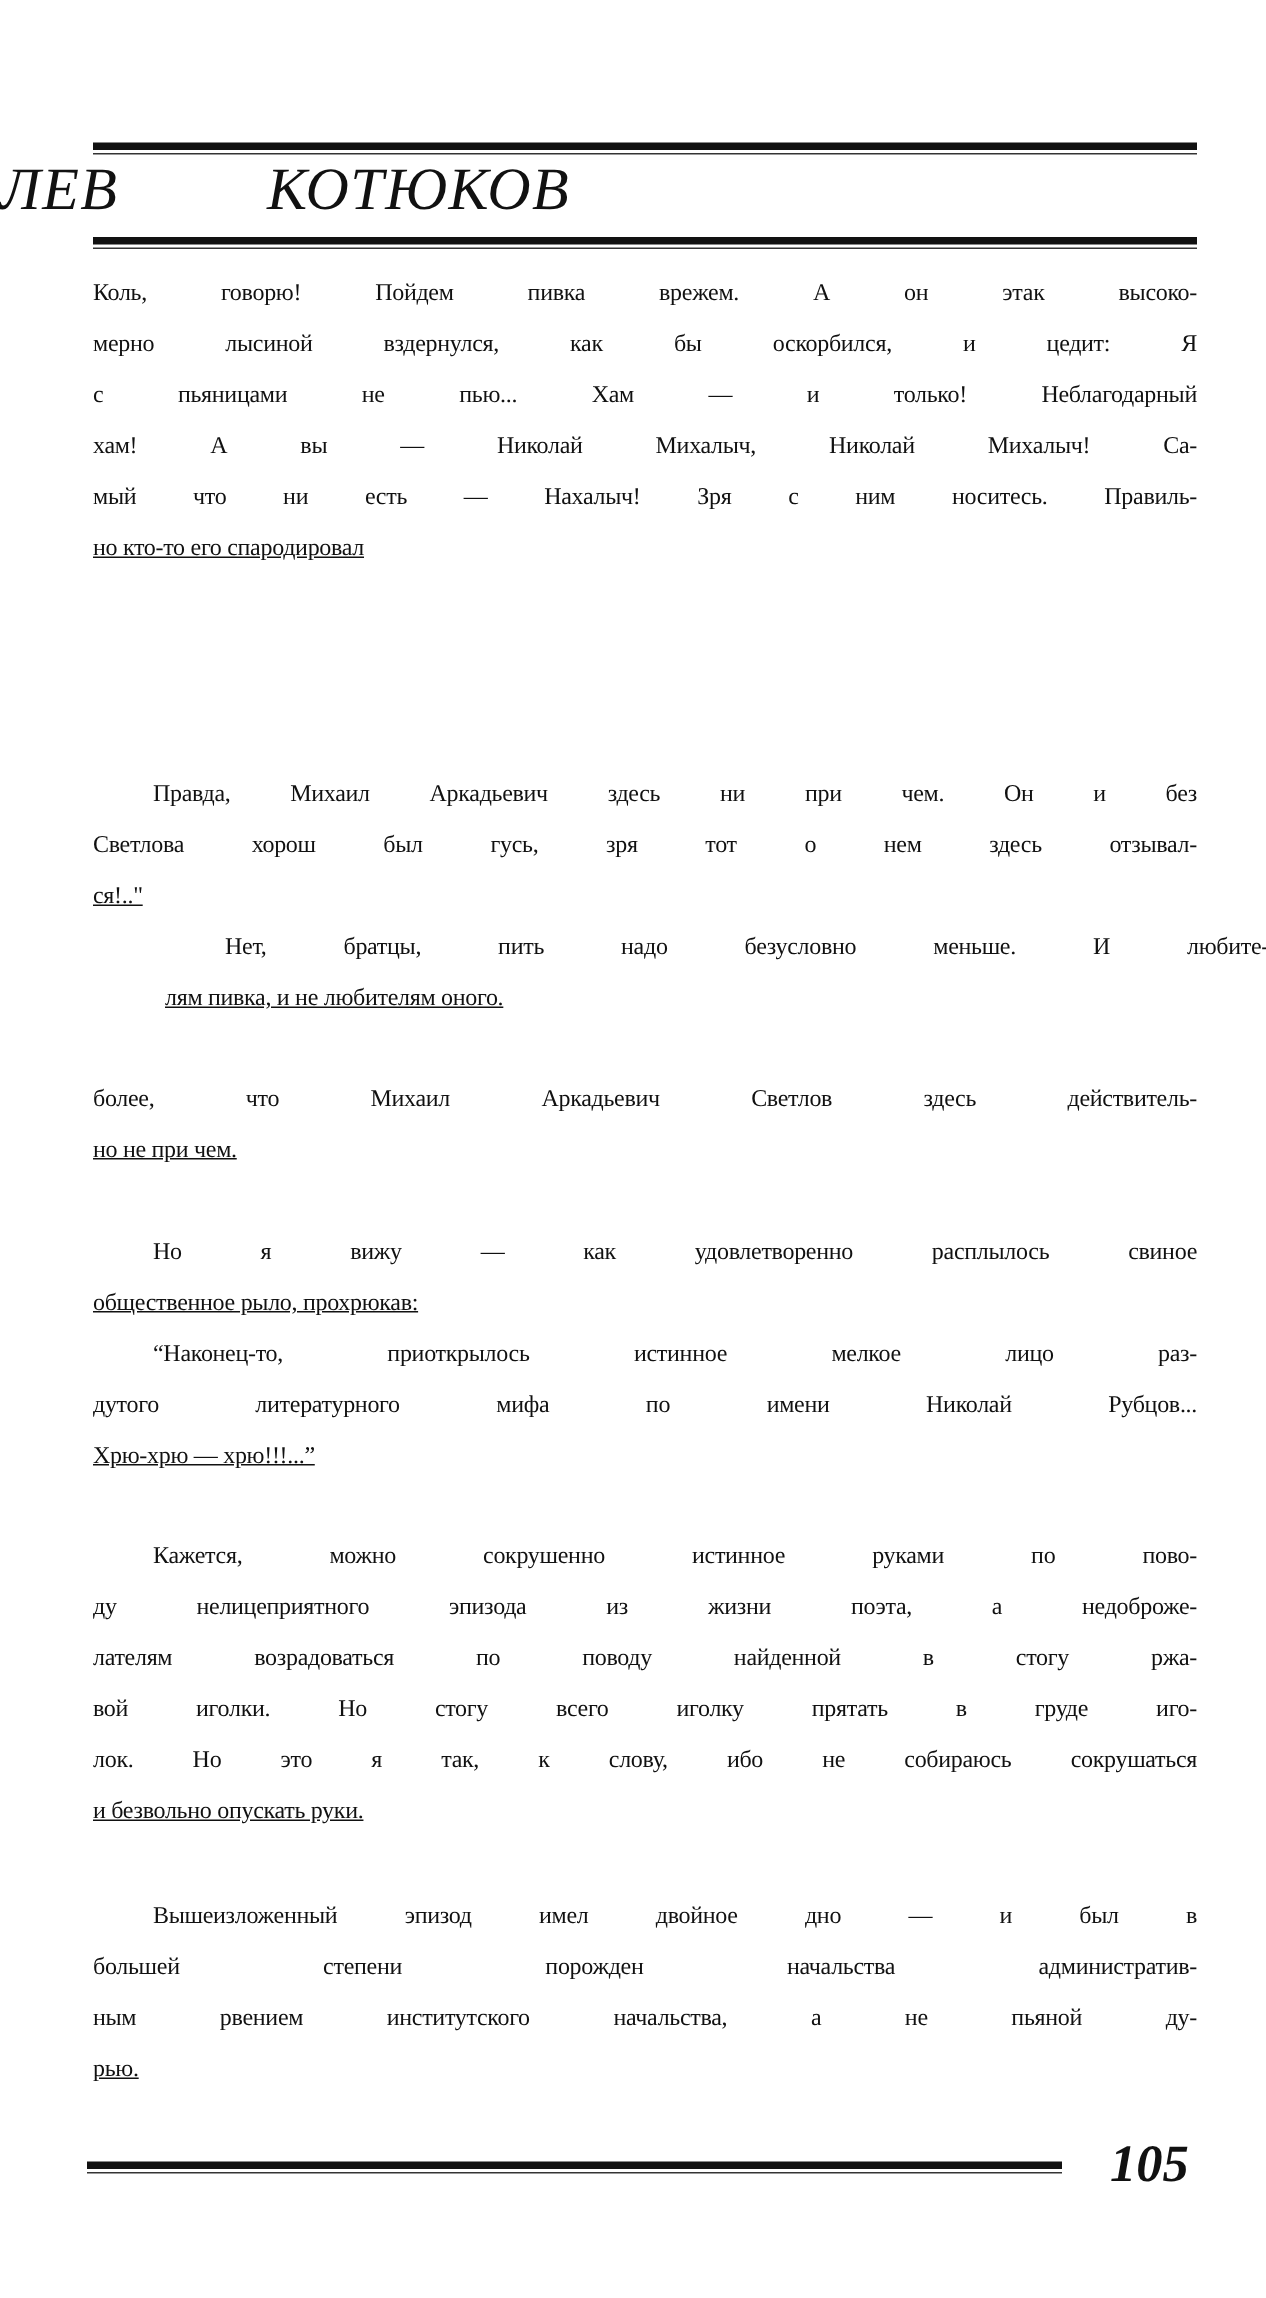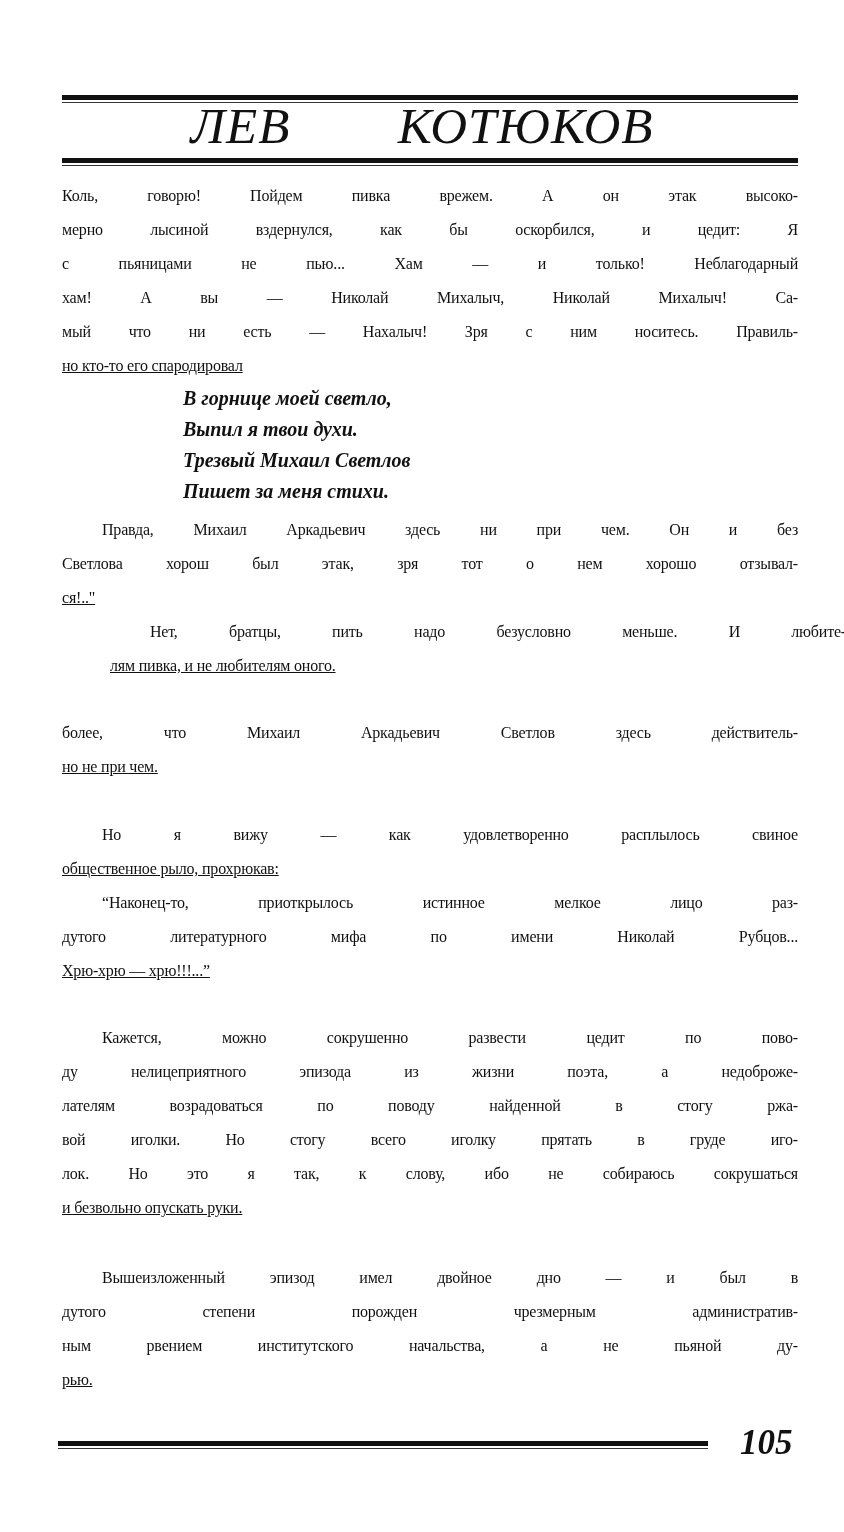--- a/index.html
+++ b/index.html
@@ -23,23 +23,22 @@
   .rule {
     position: absolute;
     background: #111;
   }
   .rule.thick { height: 5px; }
   .rule.thin { height: 2px; opacity: 0.85; }
   .header-title {
     position: absolute;
     left: 0; right: 0;
     top: 103px;
-    text-align: center;
     font-style: italic;
-    font-size: 51px;
+    font-size: 40px;
     letter-spacing: 1px;
     word-spacing: 22px;
     line-height: 46px;
     color: #111;
   }
   .body-text {
     position: absolute;
     left: 62px;
     width: 736px;
     font-size: 16px;
@@ -94,30 +93,24 @@
 
   <div class="body-text" style="top:179px;">
     <span class="line">Коль, говорю! Пойдем пивка врежем. А он этак высоко-</span>
     <span class="line">мерно лысиной вздернулся, как бы оскорбился, и цедит: Я</span>
     <span class="line">с пьяницами не пью... Хам  — и только!  Неблагодарный</span>
     <span class="line">хам! А вы  — Николай Михалыч, Николай Михалыч!  Са-</span>
     <span class="line">мый что ни есть  — Нахалыч! Зря с ним носитесь. Правиль-</span>
     <span class="line last">но кто-то его спародировал</span>
   </div>
 
-  <div class="poem">
-    <span class="pline">В горнице моей светло,</span>
-    <span class="pline">Выпил я твои духи.</span>
-    <span class="pline">Трезвый Михаил Светлов</span>
-    <span class="pline">Пишет за меня стихи.</span>
-  </div>
 
   <div class="body-text" style="top:513px;">
     <span class="line indent">Правда, Михаил Аркадьевич здесь ни при чем. Он и без</span>
-    <span class="line">Светлова хорош был этак, зря тот о нем хорошо отзывал-</span>
+    <span class="line">Светлова хорош был гусь, зря тот о нем здесь отзывал-</span>
     <span class="line last">ся!.."</span>
   </div>
 
   <div class="body-text" style="top:615px;margin-left:48px;">
     <span class="line indent">Нет, братцы, пить надо безусловно меньше. И любите-</span>
     <span class="line last">лям пивка, и не любителям оного.</span>
   </div>
 
   <div class="body-text" style="top:716px;">
     <span class="line">более, что Михаил Аркадьевич Светлов здесь действитель-</span>
@@ -129,31 +122,31 @@
     <span class="line last">общественное рыло, прохрюкав:</span>
   </div>
 
   <div class="body-text" style="top:886px;">
     <span class="line indent">“Наконец-то, приоткрылось истинное мелкое лицо раз-</span>
     <span class="line">дутого литературного мифа по имени Николай Рубцов...</span>
     <span class="line last">Хрю-хрю  — хрю!!!...”</span>
   </div>
 
   <div class="body-text" style="top:1021px;">
-    <span class="line indent">Кажется, можно сокрушенно развести цедит по пово-</span>
+    <span class="line indent">Кажется, можно сокрушенно истинное руками по пово-</span>
     <span class="line">ду нелицеприятного эпизода из жизни поэта, а недоброже-</span>
     <span class="line">лателям возрадоваться по поводу найденной в стогу ржа-</span>
     <span class="line">вой иголки.  Но стогу всего иголку прятать в груде иго-</span>
     <span class="line">лок. Но  это я так, к слову, ибо не собираюсь сокрушаться</span>
     <span class="line last">и безвольно опускать руки.</span>
   </div>
 
   <div class="body-text" style="top:1261px;">
     <span class="line indent">Вышеизложенный эпизод имел двойное дно  — и был в</span>
-    <span class="line">дутого степени порожден чрезмерным административ-</span>
+    <span class="line">большей степени порожден начальства административ-</span>
     <span class="line">ным рвением институтского начальства, а не пьяной ду-</span>
     <span class="line last">рью.</span>
   </div>
 
   <div class="rule thick" style="left:58px; top:1441px; width:650px;"></div>
   <div class="rule thin" style="left:58px; top:1448px; width:650px; height:1px;"></div>
   <div class="page-number">105</div>
 
 </div>
 

